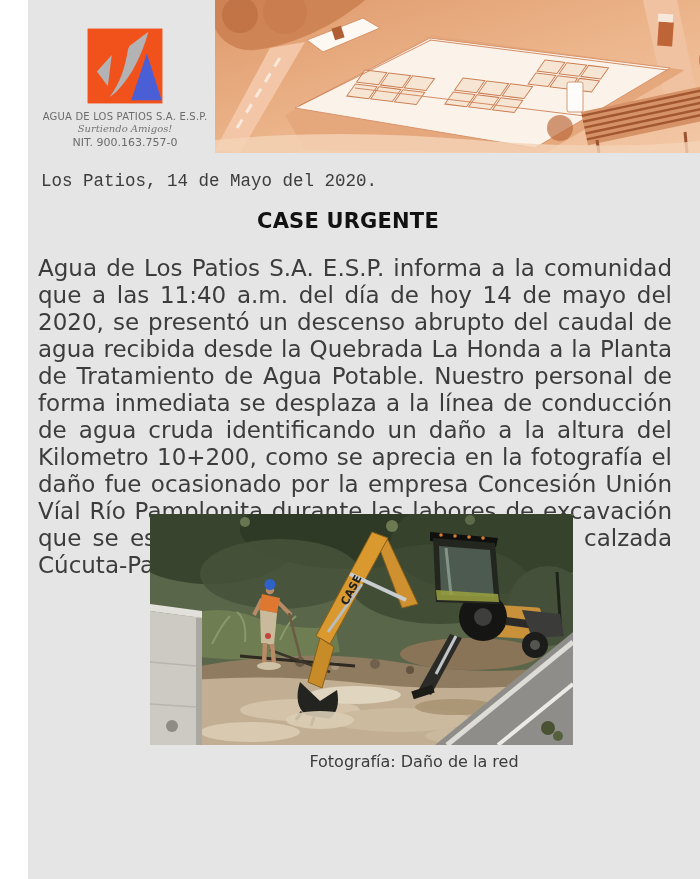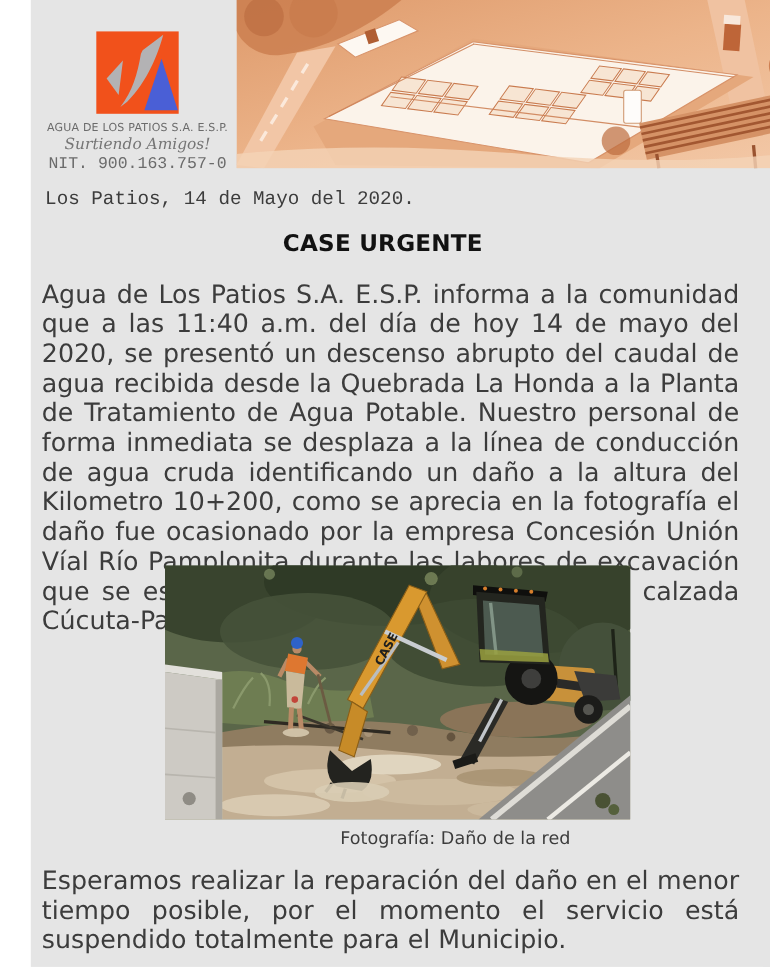--- a/index.html
+++ b/index.html
@@ -4,22 +4,22 @@
 <style>
   html,body { margin:0; padding:0; background:#ffffff; }
   .page {
     position:relative; width:700px; height:879px; background:#e5e5e5; overflow:hidden;
     font-family:"DejaVu Sans", sans-serif; color:#3d3d3d;margin-left:28px;
   }
   
   .logo-block { position:absolute; left:8px; top:26px; width:178px; text-align:center; }
   .logo-mark { width:78px; height:80px; display:block; margin:0 auto 5px auto; }
   .company-name { font-size:10px; color:#6b6b6b; letter-spacing:0.2px; white-space:nowrap; }
-  .tagline { font-family:"DejaVu Serif", serif; font-style:italic; font-size:14px; color:#757575; margin-top:1px; }
-  .nit { font-size:15px; color:#6b6b6b; margin-top:2px;font-family:Liberation Mono, monospace; }
+  .tagline { font-family:"DejaVu Serif", serif; font-style:italic; font-size:10px; color:#757575; margin-top:1px; }
+  .nit { font-size:11px; color:#6b6b6b; margin-top:2px; }
   .header-photo { position:absolute; left:187px; top:0; width:513px; height:153px; }
   .header-photo svg, .figure svg { display:block; width:100%; height:100%; }
   
   .dateline { position:absolute; left:13px; top:171px; font-size:17.5px; color:#3c3c3c;font-family:Liberation Mono, monospace; }
   .title {
     position:absolute; left:0px; top:209px; width:640px; margin:0; text-align:center;
     font-size:21px; font-weight:700; color:#121212; letter-spacing:0.2px;
   }
   .par {
     position:absolute; left:10px; width:634px; margin:0;
@@ -238,15 +238,14 @@
       <line x1="122" y1="130" x2="124" y2="149" stroke="#B98A66" stroke-width="4.5"></line>
       <circle cx="118" cy="122" r="3" fill="#C2453A"></circle>
       <circle cx="120" cy="76" r="4.2" fill="#B98A66"></circle>
       <circle cx="120" cy="70.5" r="5.5" fill="#2E62C8"></circle>
       <ellipse cx="119" cy="152" rx="12" ry="4" fill="#D6C9AE" opacity="0.9"></ellipse>
     </svg>
   </figure>
 
   <div class="caption">Fotografía: Daño de la red</div>
 
-  <p class="par par2">Esperamos realizar la reparación del daño en el menor tiempo posible, por el momento el servicio está suspendido totalmente para el Municipio.</p>
 
 </div>
 
 </body></html>

